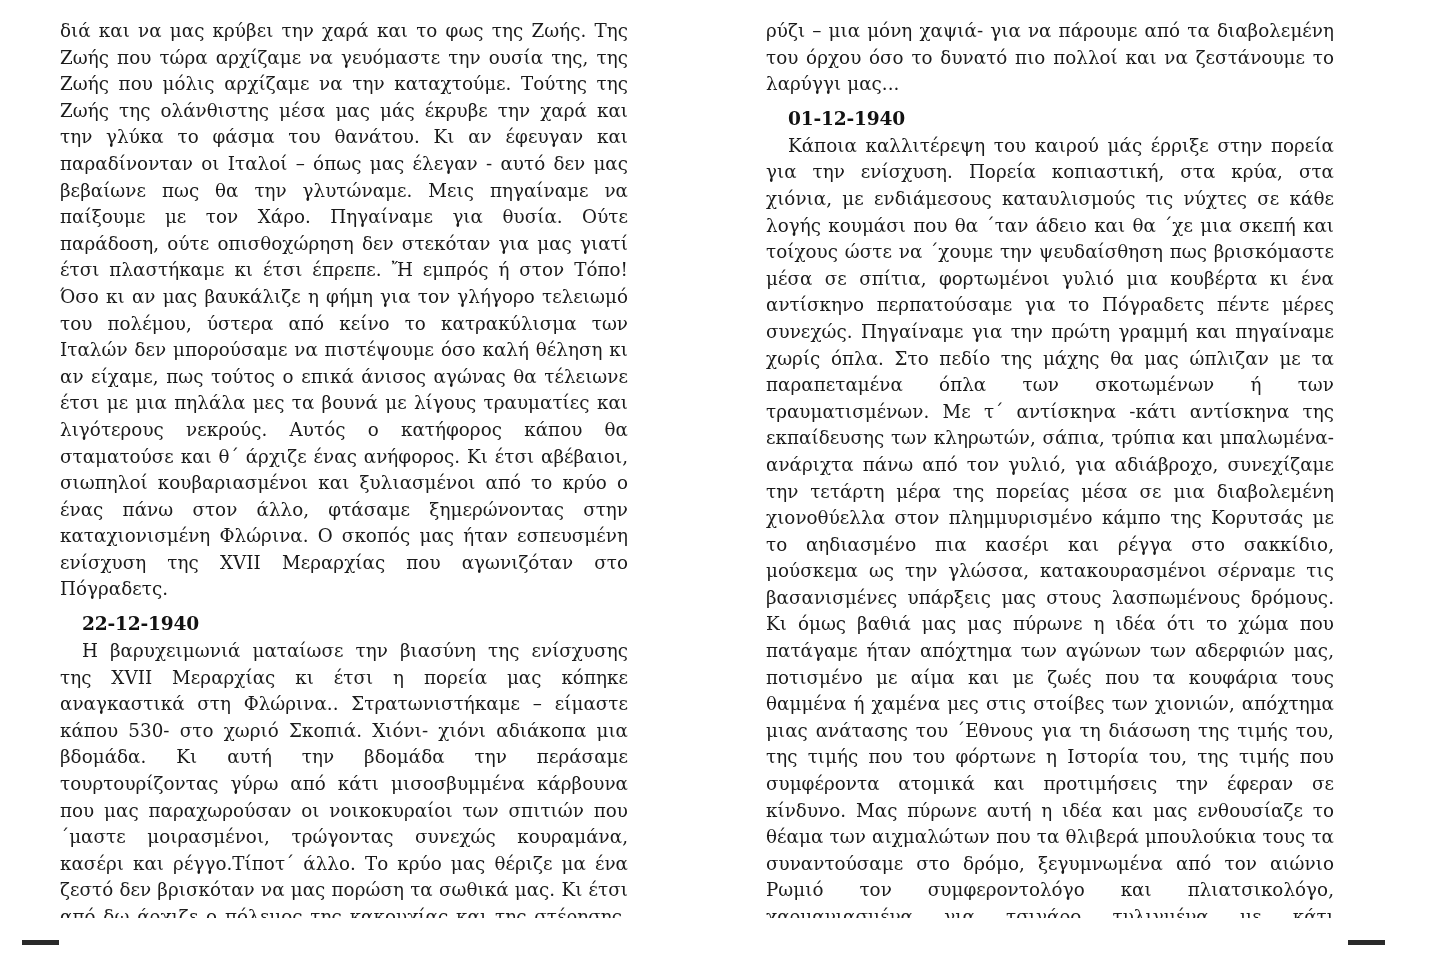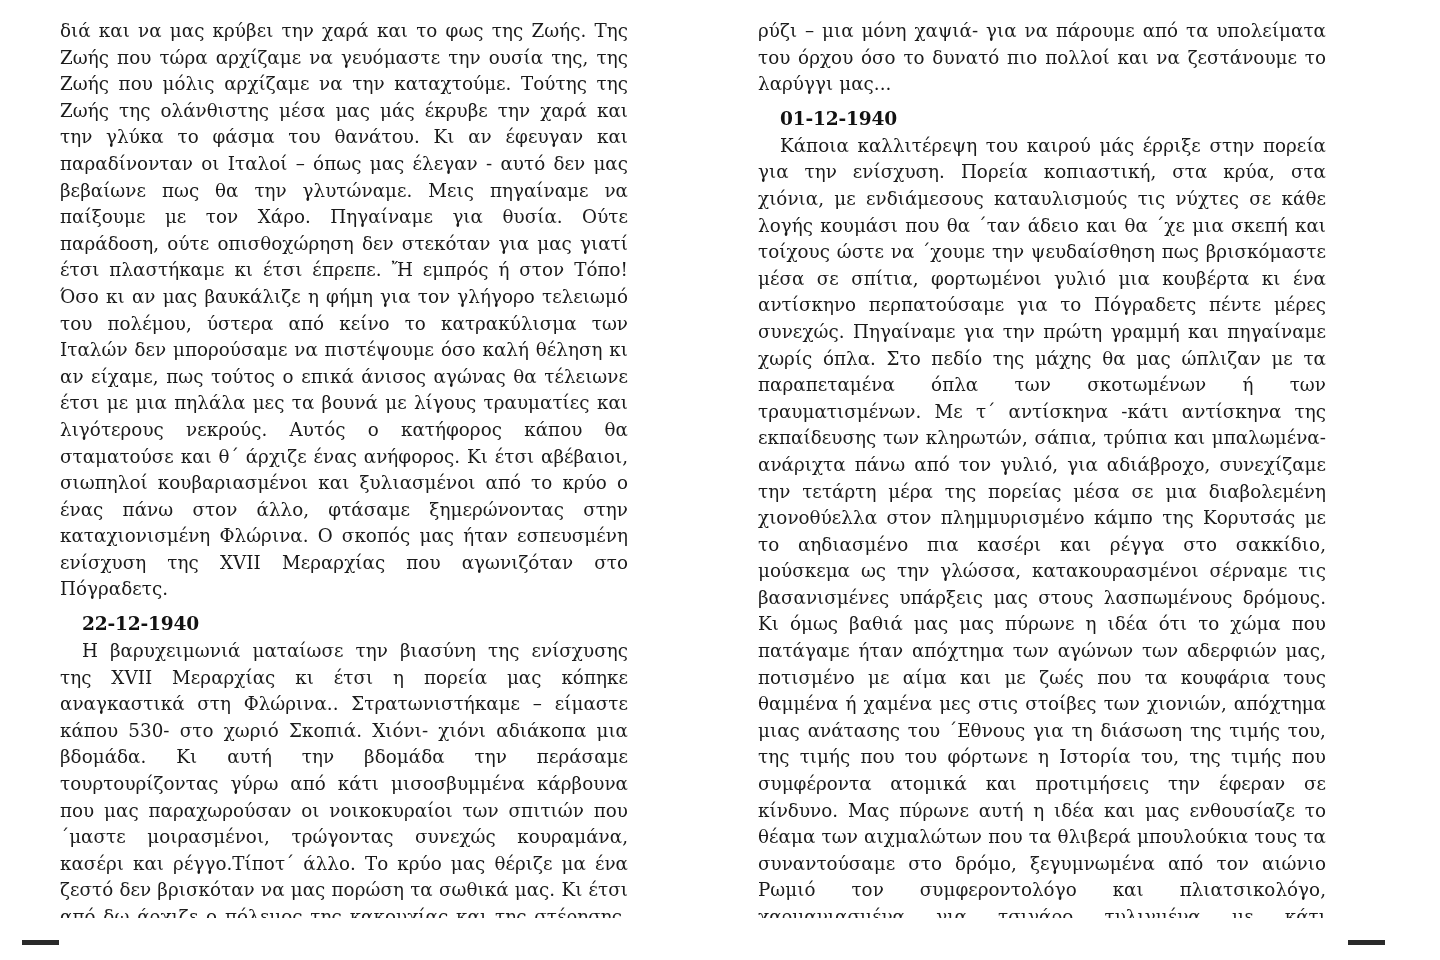--- a/index.html
+++ b/index.html
@@ -23,21 +23,21 @@
   }
 
   .columns {
     position: absolute;
     top: 18px;
     left: 0;
     width: 1440px;
     height: 900px;
     display: flex;
     justify-content: flex-start;
-    gap: 8px;
+    gap: 16px;
   }
 
   .column {
     width: 568px;
     overflow: hidden;
   }
 
   .column.left  { margin-left: 60px; }
   .column.right { margin-left: 122px; }
 
@@ -101,21 +101,21 @@
       <p class="para cont">διά και να μας κρύβει την χαρά και το φως της Ζωής. Της Ζωής που τώρα αρχίζαμε να γευόμαστε την ουσία της, της Ζωής που μόλις αρχίζαμε να την καταχτούμε. Τούτης της Ζωής της ολάνθιστης μέσα μας μάς έκρυβε την χαρά και την γλύκα το φάσμα του θανάτου. Κι αν έφευγαν και παραδίνονταν οι Ιταλοί – όπως μας έλεγαν - αυτό δεν μας βεβαίωνε πως θα την γλυτώναμε. Μεις πηγαίναμε να παίξουμε με τον Χάρο. Πηγαίναμε για θυσία. Ούτε παράδοση, ούτε οπισθοχώρηση δεν στεκόταν για μας γιατί έτσι πλαστήκαμε κι έτσι έπρεπε. Ἤ εμπρός ή στον Τόπο! Όσο κι αν μας βαυκάλιζε η φήμη για τον γλήγορο τελειωμό του πολέμου, ύστερα από κείνο το κατρακύλισμα των Ιταλών δεν μπορούσαμε να πιστέψουμε όσο καλή θέληση κι αν είχαμε, πως τούτος ο επικά άνισος αγώνας θα τέλειωνε έτσι με μια πηλάλα μες τα βουνά με λίγους τραυματίες και λιγότερους νεκρούς. Αυτός ο κατήφορος κάπου θα σταματούσε και θ΄ άρχιζε ένας ανήφορος. Κι έτσι αβέβαιοι, σιωπηλοί κουβαριασμένοι και ξυλιασμένοι από το κρύο ο ένας πάνω στον άλλο, φτάσαμε ξημερώνοντας στην καταχιονισμένη Φλώρινα. Ο σκοπός μας ήταν εσπευσμένη ενίσχυση της XVII Μεραρχίας που αγωνιζόταν στο Πόγραδετς.</p>
 
       <h3 class="date-heading">22-12-1940</h3>
 
       <p class="para indent">Η βαρυχειμωνιά ματαίωσε την βιασύνη της ενίσχυσης της XVII Μεραρχίας κι έτσι η πορεία μας κόπηκε αναγκαστικά στη Φλώρινα.. Στρατωνιστήκαμε – είμαστε κάπου 530- στο χωριό Σκοπιά. Χιόνι- χιόνι αδιάκοπα μια βδομάδα. Κι αυτή την βδομάδα την περάσαμε τουρτουρίζοντας γύρω από κάτι μισοσβυμμένα κάρβουνα που μας παραχωρούσαν οι νοικοκυραίοι των σπιτιών που ΄μαστε μοιρασμένοι, τρώγοντας συνεχώς κουραμάνα, κασέρι και ρέγγο.Τίποτ΄ άλλο. Το κρύο μας θέριζε μα ένα ζεστό δεν βρισκόταν να μας πορώση τα σωθικά μας. Κι έτσι από δω άρχιζε ο πόλεμος της κακουχίας και της στέρησης. Άρχιζε ένας πόλεμος ολοκληρωτικός στα στοιχεία της φύσης και στον ανώτερο εξοπλισμό του εχθρού. ΄Ενας αγώνας άνισος και καταδικασμένος αν έμενε αβοήθητος απ΄ την αρχή στην αποτυχία. Ακόμα δεν είχαμε ξεκινήσει για το μέτωπο κι αμέσως αρχίσαμε τον πόλεμο με τους ίδιους τους εαυτούς μας. Όση υπομονή, όση καλή θέληση, όση αδιαφορίαν, κι αν θελήση να δείξη κανείς στο ταπεινό του σαρκίο, τούτο θα τον αναγκάση μια μέρα να το λογαριάση. Μια βδομάδα στη Σκοπιά και δεν στάθηκε δυνατό να στηθή ένα καζάνι και να βραστή ένα τσάι ή λίγο ζεστό φαΐ. Αλλά τρεμοκουκουρίζοντας κάναμε ουρά πίσω από τον όρχο αυτοκινήτων που έδρευε εκεί για να πάρουμε στο τέλος μια χαψιά μακαρόνια ή</p>
 
     </div>
 
     <div class="column right">
 
-      <p class="para cont">ρύζι – μια μόνη χαψιά- για να πάρουμε από τα υπολείματα του όρχου όσο το δυνατό πιο πολλοί και να ζεστάνουμε το λαρύγγι μας...</p>
+      <p class="para cont">ρύζι – μια μόνη χαψιά- για να πάρουμε από τα διαβολεμένη του όρχου όσο το δυνατό πιο πολλοί και να ζεστάνουμε το λαρύγγι μας...</p>
 
       <h3 class="date-heading">01-12-1940</h3>
 
       <p class="para indent">Κάποια καλλιτέρεψη του καιρού μάς έρριξε στην πορεία για την ενίσχυση. Πορεία κοπιαστική, στα κρύα, στα χιόνια, με ενδιάμεσους καταυλισμούς τις νύχτες σε κάθε λογής κουμάσι που θα ΄ταν άδειο και θα ΄χε μια σκεπή και τοίχους ώστε να ΄χουμε την ψευδαίσθηση πως βρισκόμαστε μέσα σε σπίτια, φορτωμένοι γυλιό μια κουβέρτα κι ένα αντίσκηνο περπατούσαμε για το Πόγραδετς πέντε μέρες συνεχώς. Πηγαίναμε για την πρώτη γραμμή και πηγαίναμε χωρίς όπλα. Στο πεδίο της μάχης θα μας ώπλιζαν με τα παραπεταμένα όπλα των σκοτωμένων ή των τραυματισμένων. Με τ΄ αντίσκηνα -κάτι αντίσκηνα της εκπαίδευσης των κληρωτών, σάπια, τρύπια και μπαλωμένα- ανάριχτα πάνω από τον γυλιό, για αδιάβροχο, συνεχίζαμε την τετάρτη μέρα της πορείας μέσα σε μια διαβολεμένη χιονοθύελλα στον πλημμυρισμένο κάμπο της Κορυτσάς με το αηδιασμένο πια κασέρι και ρέγγα στο σακκίδιο, μούσκεμα ως την γλώσσα, κατακουρασμένοι σέρναμε τις βασανισμένες υπάρξεις μας στους λασπωμένους δρόμους. Κι όμως βαθιά μας μας πύρωνε η ιδέα ότι το χώμα που πατάγαμε ήταν απόχτημα των αγώνων των αδερφιών μας, ποτισμένο με αίμα και με ζωές που τα κουφάρια τους θαμμένα ή χαμένα μες στις στοίβες των χιονιών, απόχτημα μιας ανάτασης του ΄Εθνους για τη διάσωση της τιμής του, της τιμής που του φόρτωνε η Ιστορία του, της τιμής που συμφέροντα ατομικά και προτιμήσεις την έφεραν σε κίνδυνο. Μας πύρωνε αυτή η ιδέα και μας ενθουσίαζε το θέαμα των αιχμαλώτων που τα θλιβερά μπουλούκια τους τα συναντούσαμε στο δρόμο, ξεγυμνωμένα από τον αιώνιο Ρωμιό τον συμφεροντολόγο και πλιατσικολόγο, χαρμανιασμένα για τσιγάρο τυλιγμένα με κάτι κουρελιασμένες κουβέρτες που τους παρεχώρησε η γενναιοδωρία και η φιλευσπλαχνία.. του νικητού Ρωμιού, αφού πρώτα τον έγδυσε στ΄ άρβυλα, στη χλαίνη και σ΄ό τι άλλο γερό ρούχο είχε απάνω του. Κι έτσι απογυμνωμένους τους έστελναν στα μετόπισθεν για τα «περαιτέρω». Και χάσκαμε φουσκωμένοι από αγερωχία, στο τουρτούρισμα των λιγόψυχων και απογυμνωμένων εκείνων αντιπάλων που δε βάσταγε η καρδιά τους να υποστηρίξουν άφοβα και γενναία, εκείνο που πάσκιζαν και που επιτέλους η πατρίδα τους τους ζητούσε. Τους κοροϊδεύαμε βρίζοντας χυδαία τους αρχηγούς τους, κι αυτοί μες την απελπισία τους άρχιζαν και αυτοί να τους βρίζουν έτσι για να ξεσπάσει η απόγνωσή τους...</p>
 
     </div>
 
   </div>
 
   <div class="crop-mark bottom-left"></div>

